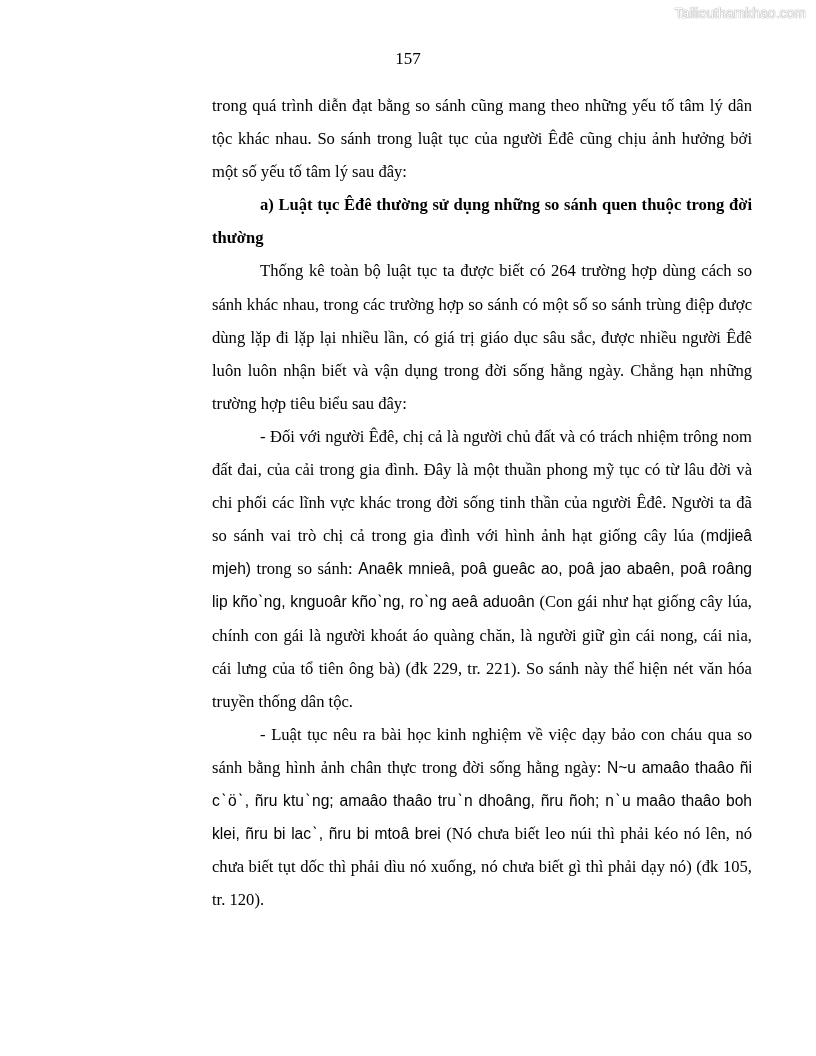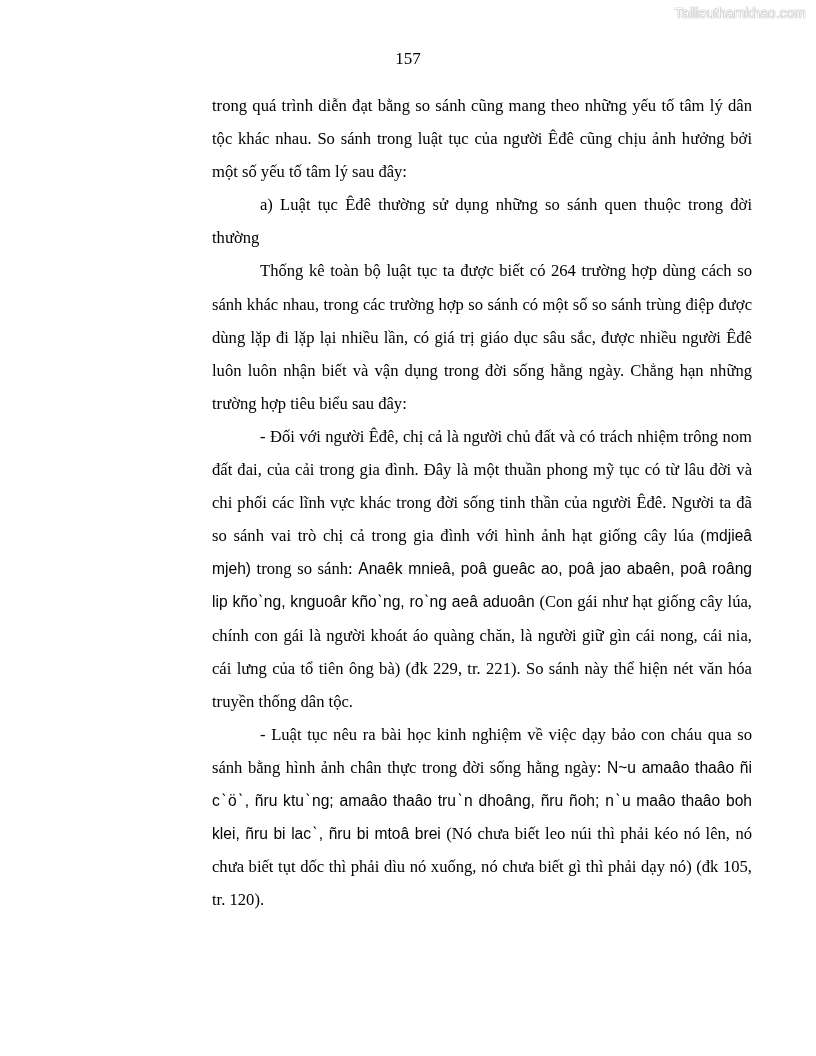--- a/index.html
+++ b/index.html
@@ -17,21 +17,21 @@
     padding-left: 0px; box-sizing: border-box;
   }
   .page-number span { position: relative; left: 0px; text-align: center; }
   .content {
     position: absolute; top: 89px; left: 192px; width: 540px;
     font-family: "Liberation Serif", serif; font-size: 16.6px; color: #000;
     line-height: 33.1px; text-align: justify; margin-left: 20px;
   }
   .content p { margin: 0; }
   .indent { text-indent: 48px; }
-  .heading { font-weight: normal; }
+  .heading { font-weight: bold; }
   .ede { font-family: "Liberation Sans", sans-serif; font-size: 15.6px; }
 </style>
 </head>
 <body>
 
 <div class="watermark">Tailieuthamkhao.com</div>
 
 <div class="page-number"><span>157</span></div>
 
 <div class="content">

